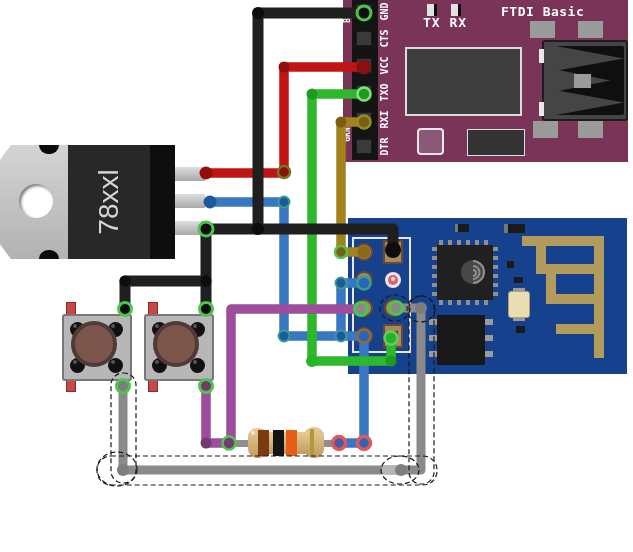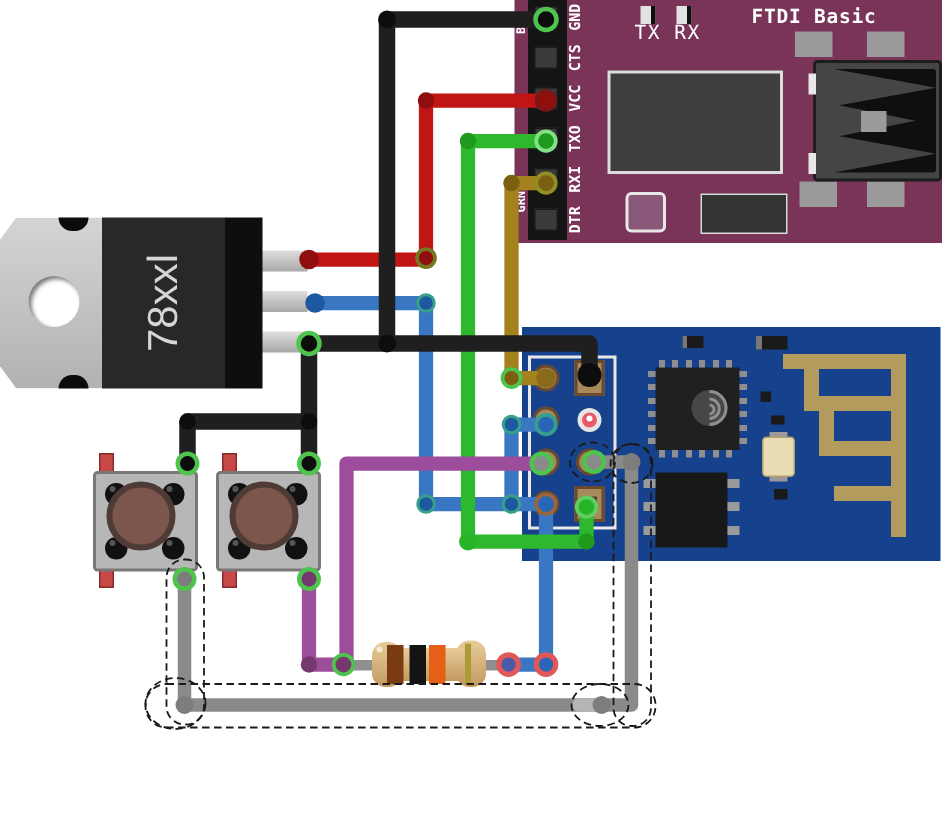--- a/index.html
+++ b/index.html
@@ -6,21 +6,21 @@
   #canvas{position:relative;width:633px;height:552px;background:#fff;overflow:hidden;
           font-family:"DejaVu Sans Mono",monospace;}
   .abs{position:absolute;}
   .vtext{display:flex;align-items:center;justify-content:center;}
   .vtext span{transform:rotate(-90deg);white-space:nowrap;display:block;}
 
   
   #ftdi{left:343px;top:0;width:285px;height:162px;background:#7a3457;}
   .ftdi-strip{left:9px;top:0;width:26px;height:160px;background:#141414;}
   .ftdi-title{left:158px;top:4px;width:124px;height:16px;color:#fff;font-size:13px;font-weight:bold;letter-spacing:.5px;}
-  .txrx{left:80px;top:15px;width:60px;height:16px;color:#fff;font-size:13px;font-weight:normal;letter-spacing:1px;}
+  .txrx{left:80px;top:15px;width:60px;height:16px;color:#fff;font-size:13px;font-weight:bold;letter-spacing:1px;}
   .led{width:7px;height:12px;background:#e2e2e2;border-right:3px solid #101010;}
   .led1{left:84px;top:4px;} .led2{left:108px;top:4px;}
   .blk-label{left:-2px;top:1px;width:12px;height:28px;color:#fff;font-size:8px;font-weight:bold;}
   .grn-label{left:-2px;top:120px;width:12px;height:28px;color:#fff;font-size:8px;font-weight:bold;}
   .ftdi-pin-sq{left:13px;width:16px;height:15px;background:#3a3a3a;border:1px solid #1a1a1a;box-sizing:border-box;}
   .ftdi-pin-label{left:34px;width:14px;height:26px;color:#fff;font-size:10px;font-weight:bold;}
   .ftdi-ic{left:62px;top:47px;width:113px;height:65px;background:#3e3e3e;border:2px solid #dcdcdc;}
   .ftdi-sq{left:74px;top:128px;width:23px;height:23px;background:#8a5878;border:2px solid #e8e8e8;border-radius:4px;}
   .ftdi-chip2{left:124px;top:129px;width:56px;height:25px;background:#333;border:1px solid #ddd;}
   .usb-pad{width:25px;height:17px;background:#9a9a9a;}

